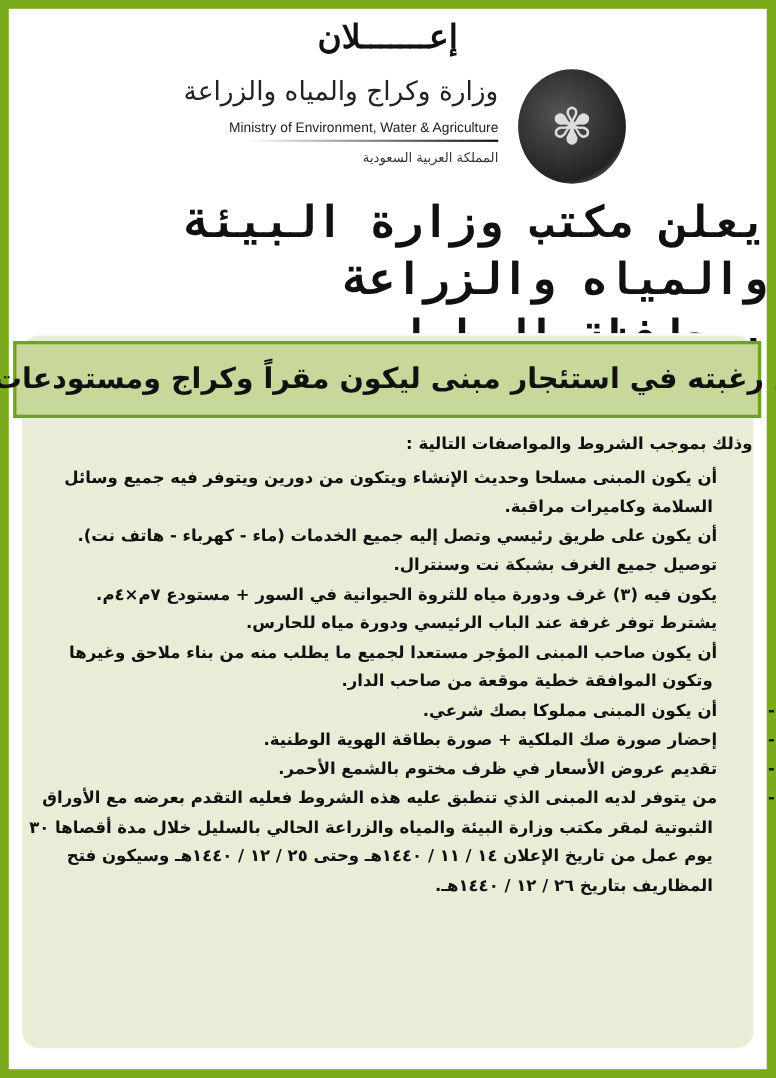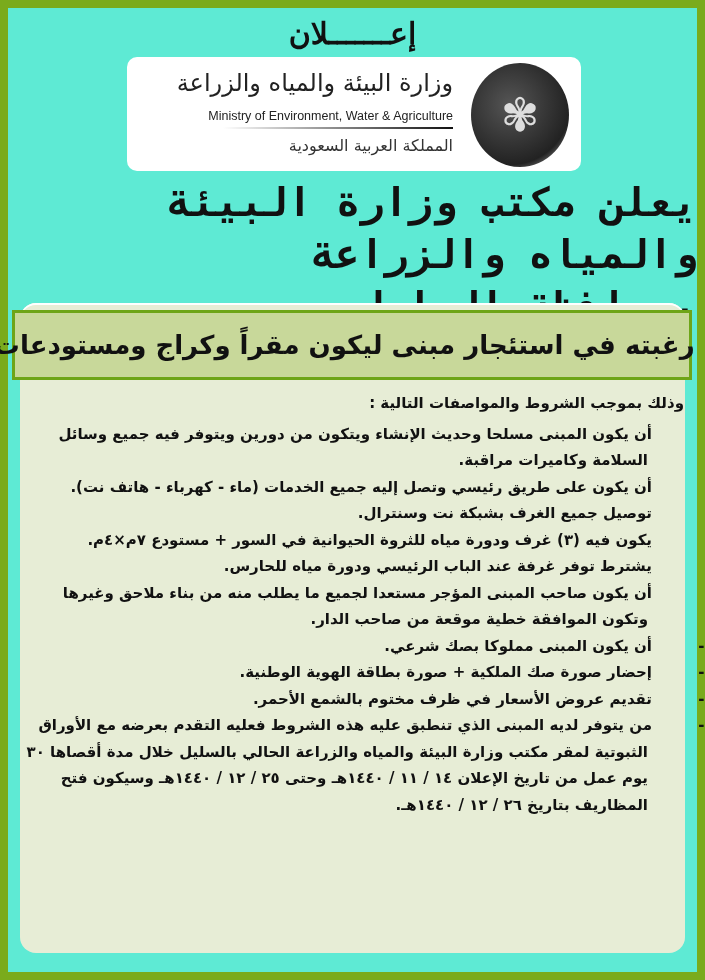--- a/index.html
+++ b/index.html
@@ -4,21 +4,21 @@
 <style>
   html, body { margin: 0; padding: 0; }
   body {
     width: 705px; height: 980px; overflow: hidden;
     background: #7aab1c;
     font-family: "DejaVu Sans", sans-serif;
     color: #111;
   }
   .frame {
     position: absolute; left: 8px; top: 8px; width: 689px; height: 964px;
-    background: #5eead4;
+    background: #ffffff;
     box-sizing: border-box;
   }
   .title {
     position: absolute; top: 8px; left: 0; width: 100%;
     text-align: center; font-weight: bold; font-size: 30px;
     font-family: "DejaVu Serif", serif;
     letter-spacing: 2px;
   }
   .logo-box {
     position: absolute; left: 119px; top: 49px; width: 454px; height: 114px;
@@ -37,21 +37,21 @@
   }
   .logo-en {
     position: absolute; right: 128px; top: 52px; font-size: 12.5px; color: #222;
     font-family: "Liberation Sans", sans-serif; white-space: nowrap;
   }
   .logo-line {
     position: absolute; right: 128px; top: 70px; width: 230px; height: 2px;
     background: linear-gradient(to right, #fff, #111);
   }
   .logo-sub {
-    position: absolute; right: 128px; top: 79px; font-size: 16px; color: #333; direction: rtl;
+    position: absolute; right: 128px; top: 79px; font-size: 12px; color: #333; direction: rtl;
   }
   .headline {
     position: absolute; top: 172px; left: 0; width: 100%; text-align: right;
     font-weight: bold; font-size: 40px; line-height: 52px; direction: rtl;
     font-family: Liberation Mono, monospace;
   }
   .content-panel {
     position: absolute; left: 12px; top: 295px; width: 665px; height: 650px;
     background: #e7edd6; border-radius: 16px;
     box-shadow: inset 0 2px 0 #fff;
@@ -74,21 +74,21 @@
   .num { display: inline-block; min-width: 36px; }
 </style>
 </head>
 <body>
 
 <div class="frame">
   <div class="title">إعـــــــلان</div>
 
   <div class="logo-box">
     <div class="emblem">✾</div>
-    <div class="logo-ar">وزارة البيئة والمياه والزراعة</div>
+    <div class="logo-ar">وزارة وكراج والمياه والزراعة</div>
     <div class="logo-en">Ministry of Environment, Water &amp; Agriculture</div>
     <div class="logo-line"></div>
     <div class="logo-sub">المملكة العربية السعودية</div>
   </div>
 
   <div class="headline">
     <div>يعلن مكتب وزارة البيئة والمياه والزراعة</div>
     <div>بمحافظة السليل</div>
   </div>
 

